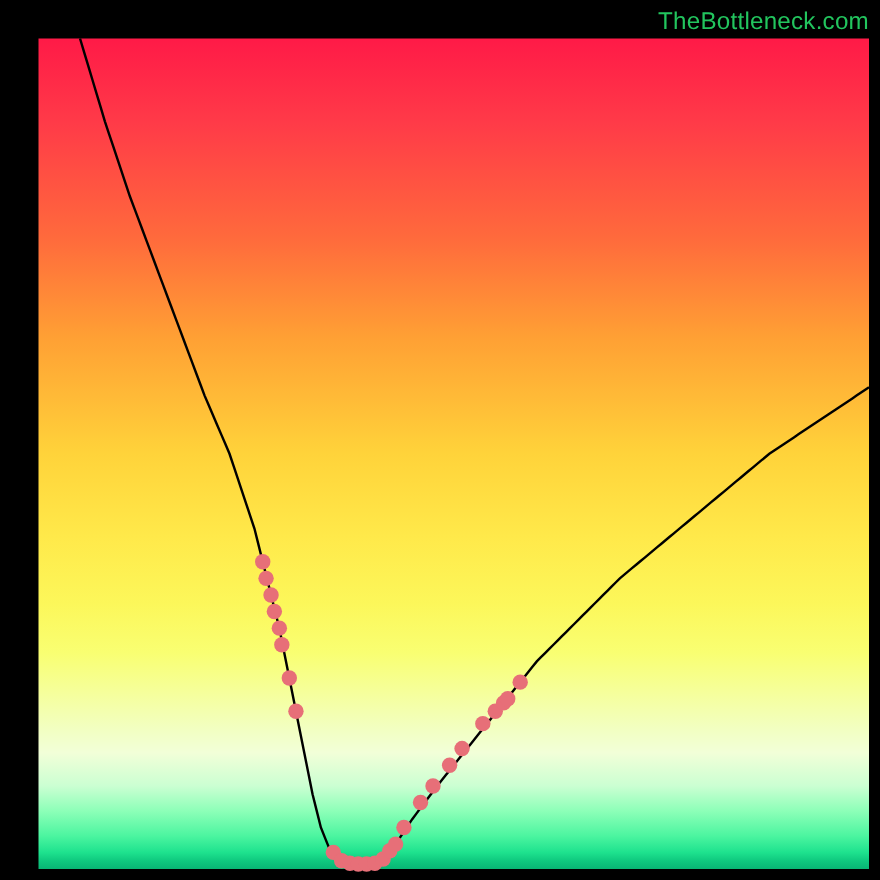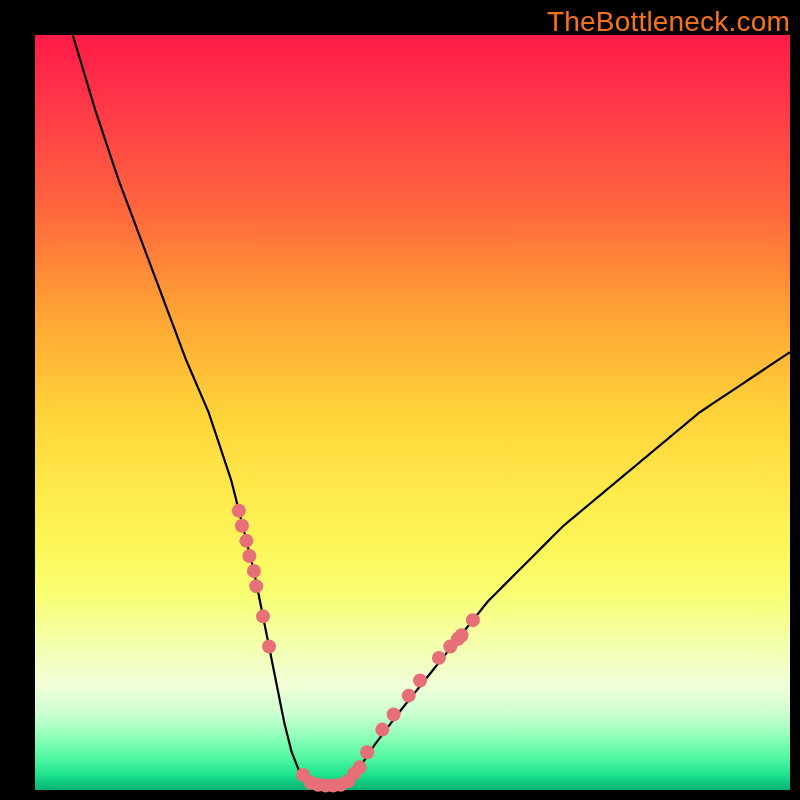--- a/index.html
+++ b/index.html
@@ -42,22 +42,22 @@
       #4cf5a0 96%,
       #1ee28e 98%,
       #0fc97f 99%,
       #08b574 100%
     );
   }
   .watermark {
     position: absolute;
     top: 6px;
     right: 10px;
-    color: #f97316;
-    font-size: 28px;
+    color: #22c55e;
+    font-size: 22px;
     font-weight: 500;
     letter-spacing: 0.2px;
     user-select: none;
   }
   svg.curve {
     position: absolute;
     left: 0;
     top: 0;
     width: 755px;
     height: 755px;

